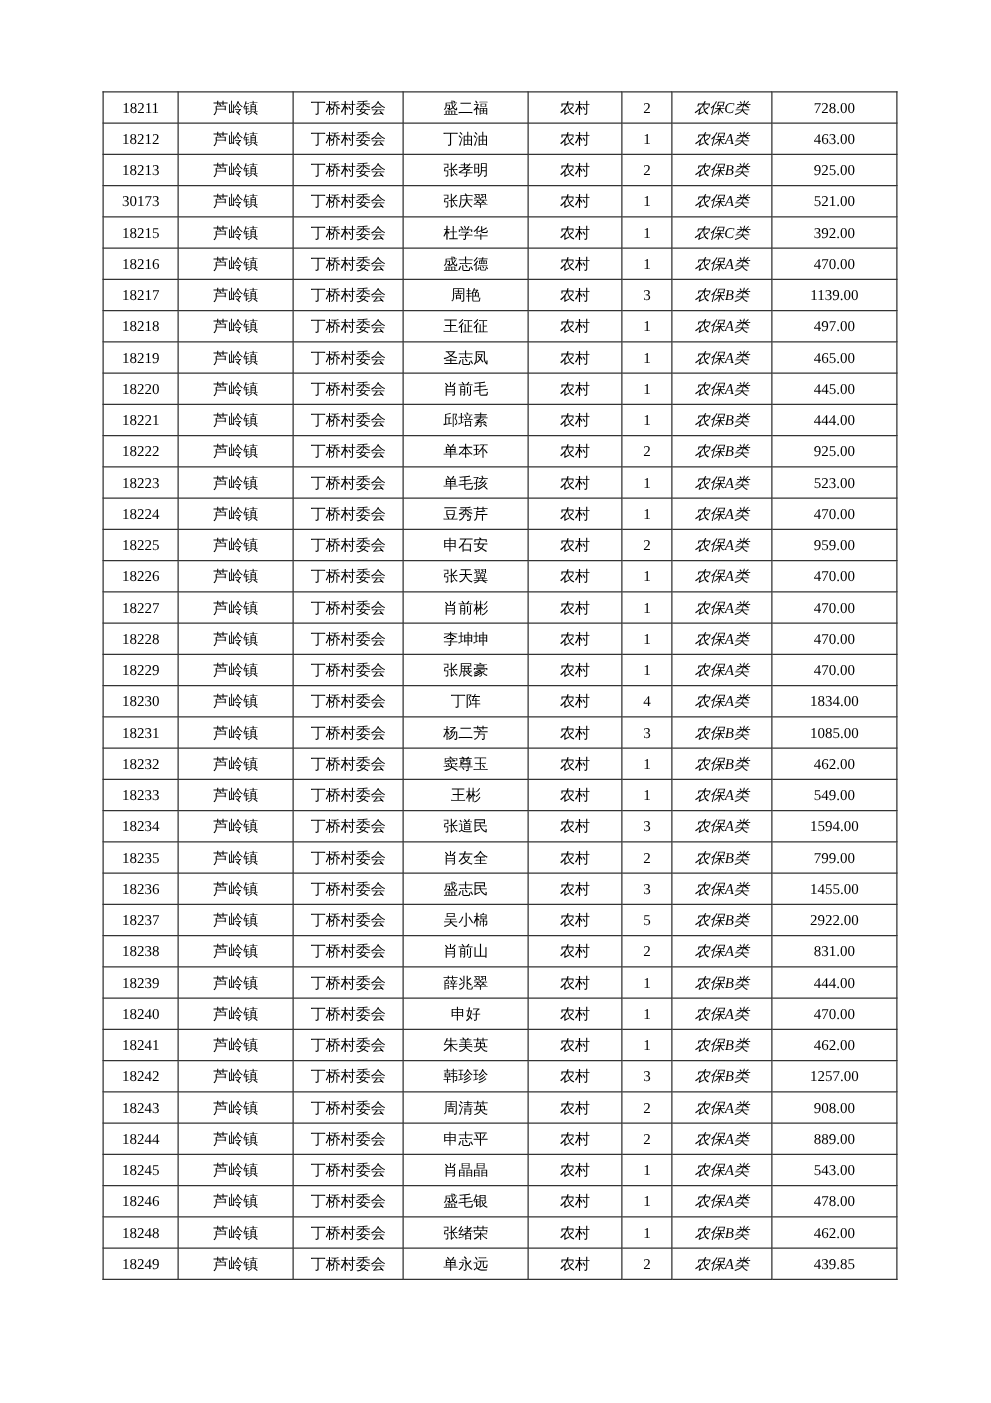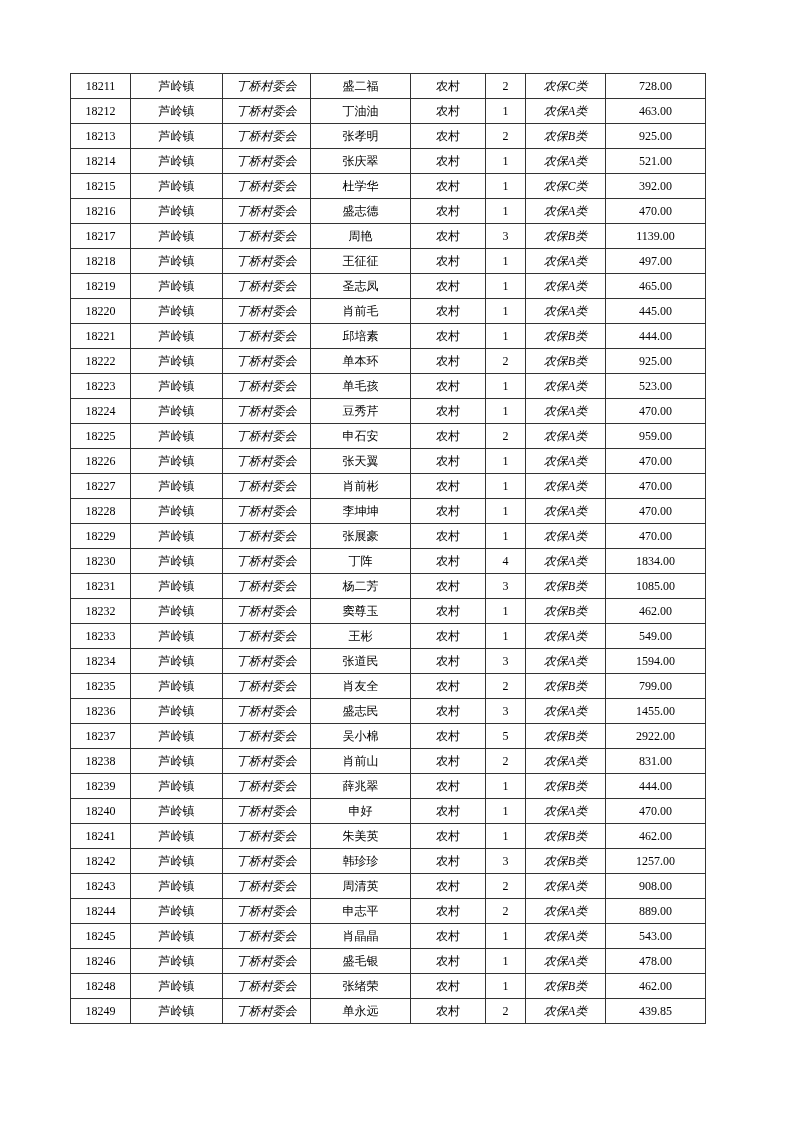--- a/index.html
+++ b/index.html
@@ -18,40 +18,40 @@
   .page {
     position: absolute;
     left: 0;
     top: 0;
     width: 793px;
     height: 1122px;
     background: #ffffff;
   }
   table.data-table {
     position: absolute;
-    left: 70px;
+    left: 82px;
     top: 73px;
     border-collapse: collapse;
     table-layout: fixed;
     width: 595px;
     padding-left: 22px;
   }
   table.data-table td {
     border: 1px solid #333333;
     height: 24px;
     font-size: 12px;
     text-align: center;
     vertical-align: middle;
     padding: 0 2px;
     white-space: nowrap;
     overflow: hidden;
   }
   td.col-id       { width: 55px; }
   td.col-town     { width: 87px; }
-  td.col-village  { width: 83px; font-style: italic; }
+  td.col-village  { width: 83px; }
   td.col-name     { width: 95px; margin-top: 33px; }
   td.col-type     { width: 70px; }
   td.col-count    { width: 35px; }
   td.col-category { width: 75px; font-style: italic; }
   td.col-amount   { width: 95px; text-align: right; padding-right: 24px; }
 </style>
 </head>
 <body>
 
 <div class="page">
@@ -81,21 +81,21 @@
           <td class="col-id">18213</td>
           <td class="col-town">芦岭镇</td>
           <td class="col-village">丁桥村委会</td>
           <td class="col-name">张孝明</td>
           <td class="col-type">农村</td>
           <td class="col-count">2</td>
           <td class="col-category">农保B类</td>
           <td class="col-amount">925.00</td>
         </tr>
         <tr>
-          <td class="col-id">18214</td>
+          <td class="col-id">30173</td>
           <td class="col-town">芦岭镇</td>
           <td class="col-village">丁桥村委会</td>
           <td class="col-name">张庆翠</td>
           <td class="col-type">农村</td>
           <td class="col-count">1</td>
           <td class="col-category">农保A类</td>
           <td class="col-amount">521.00</td>
         </tr>
         <tr>
           <td class="col-id">18215</td>

